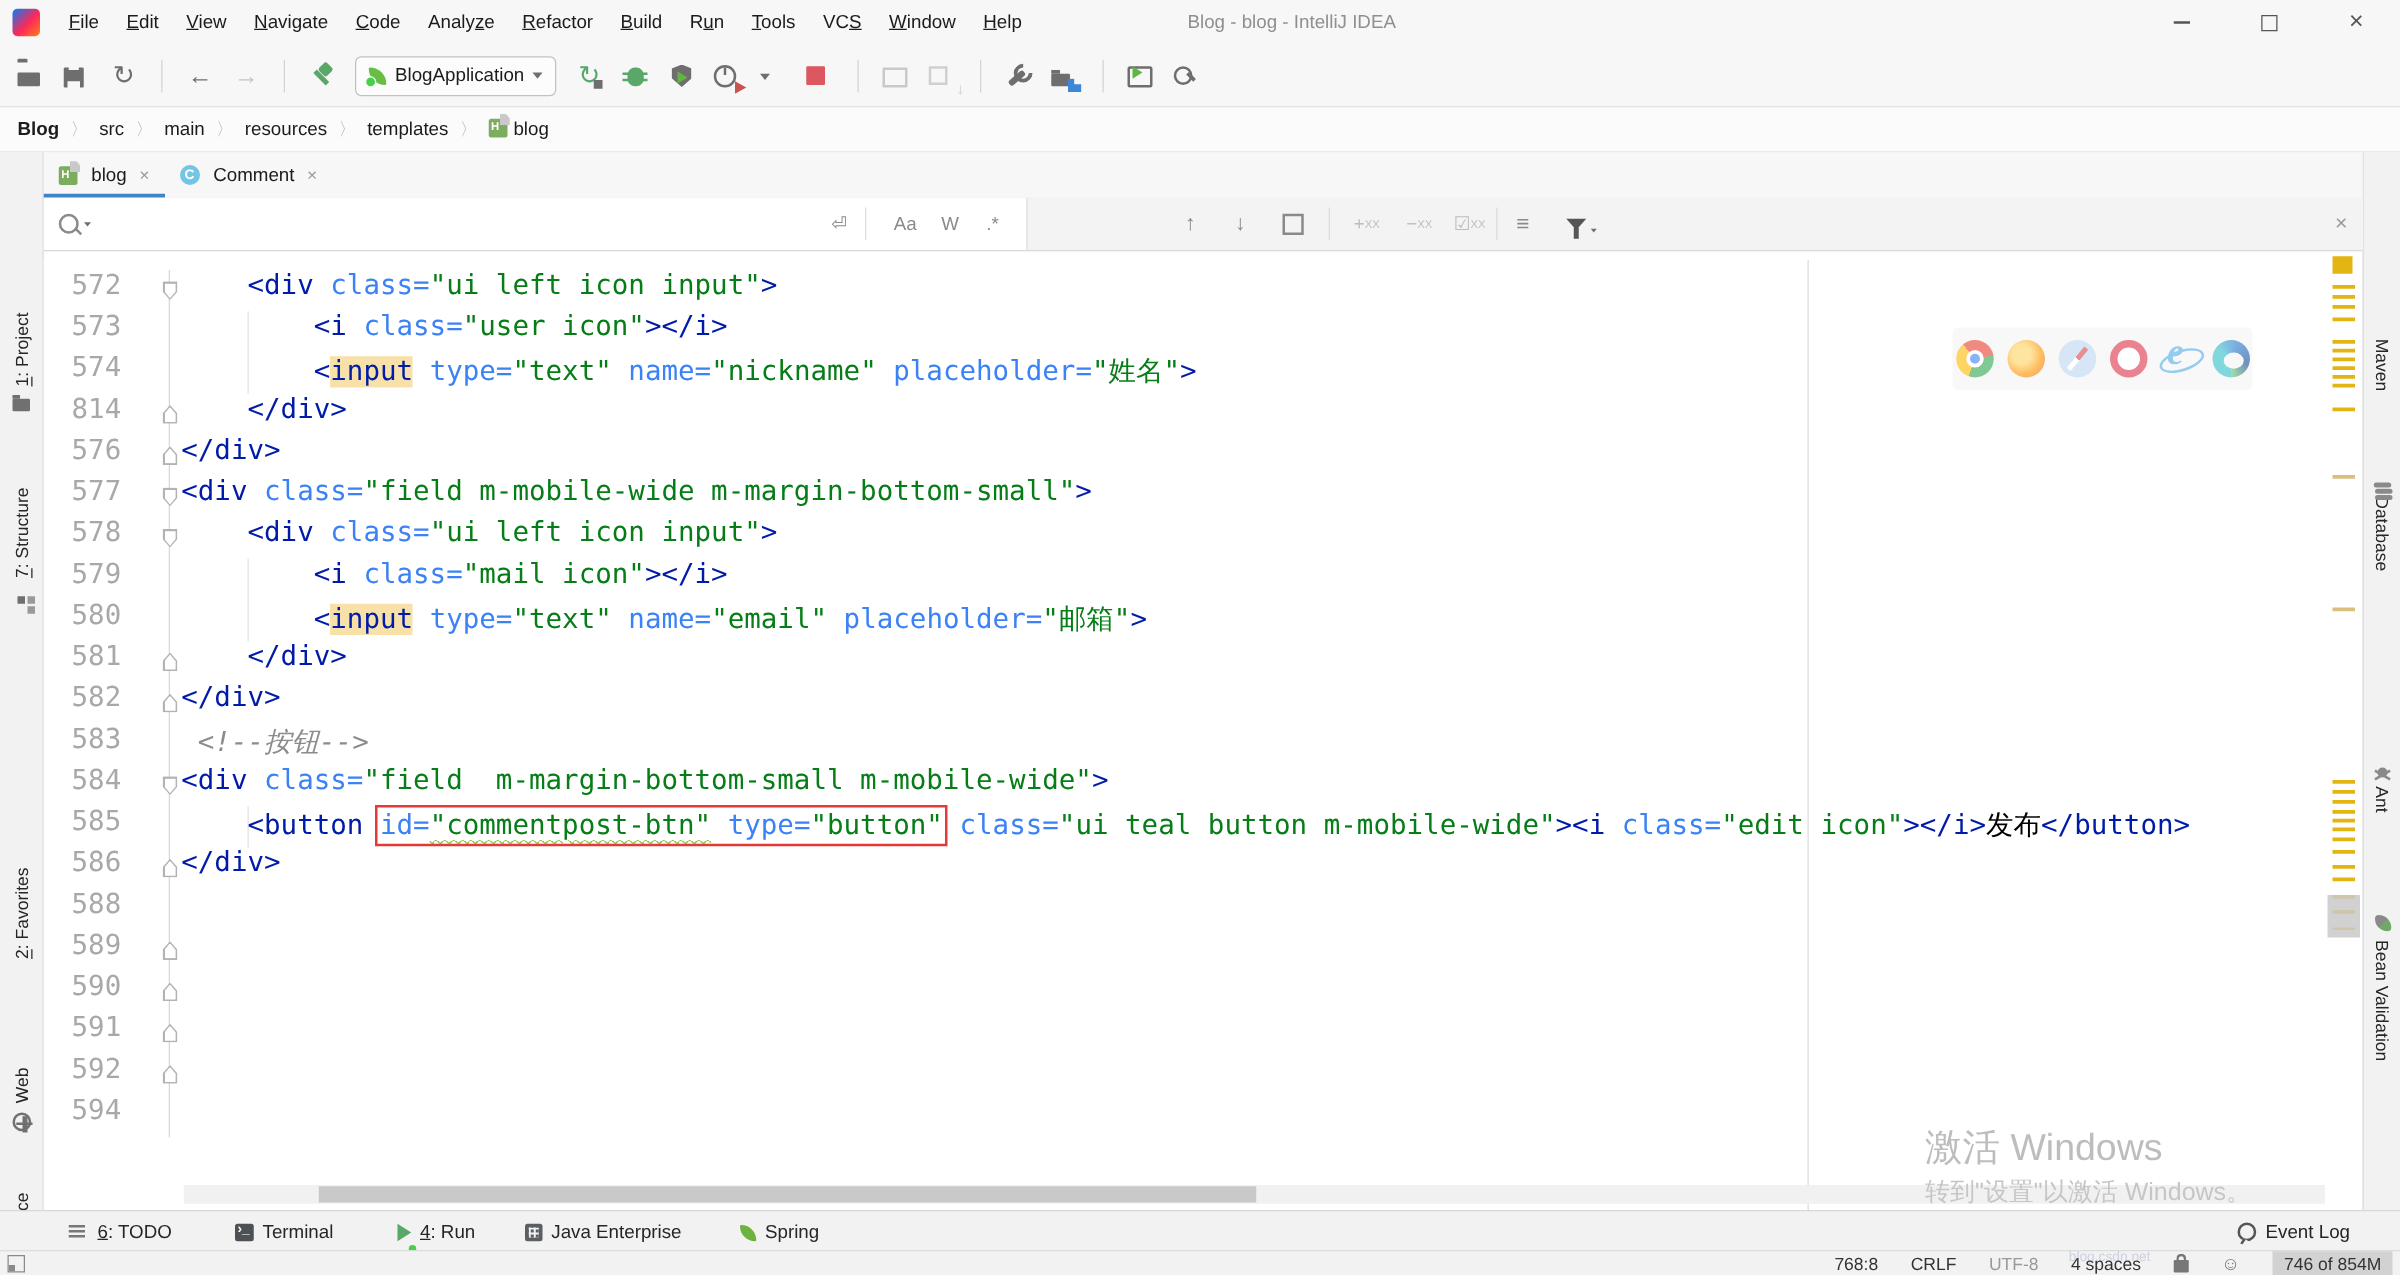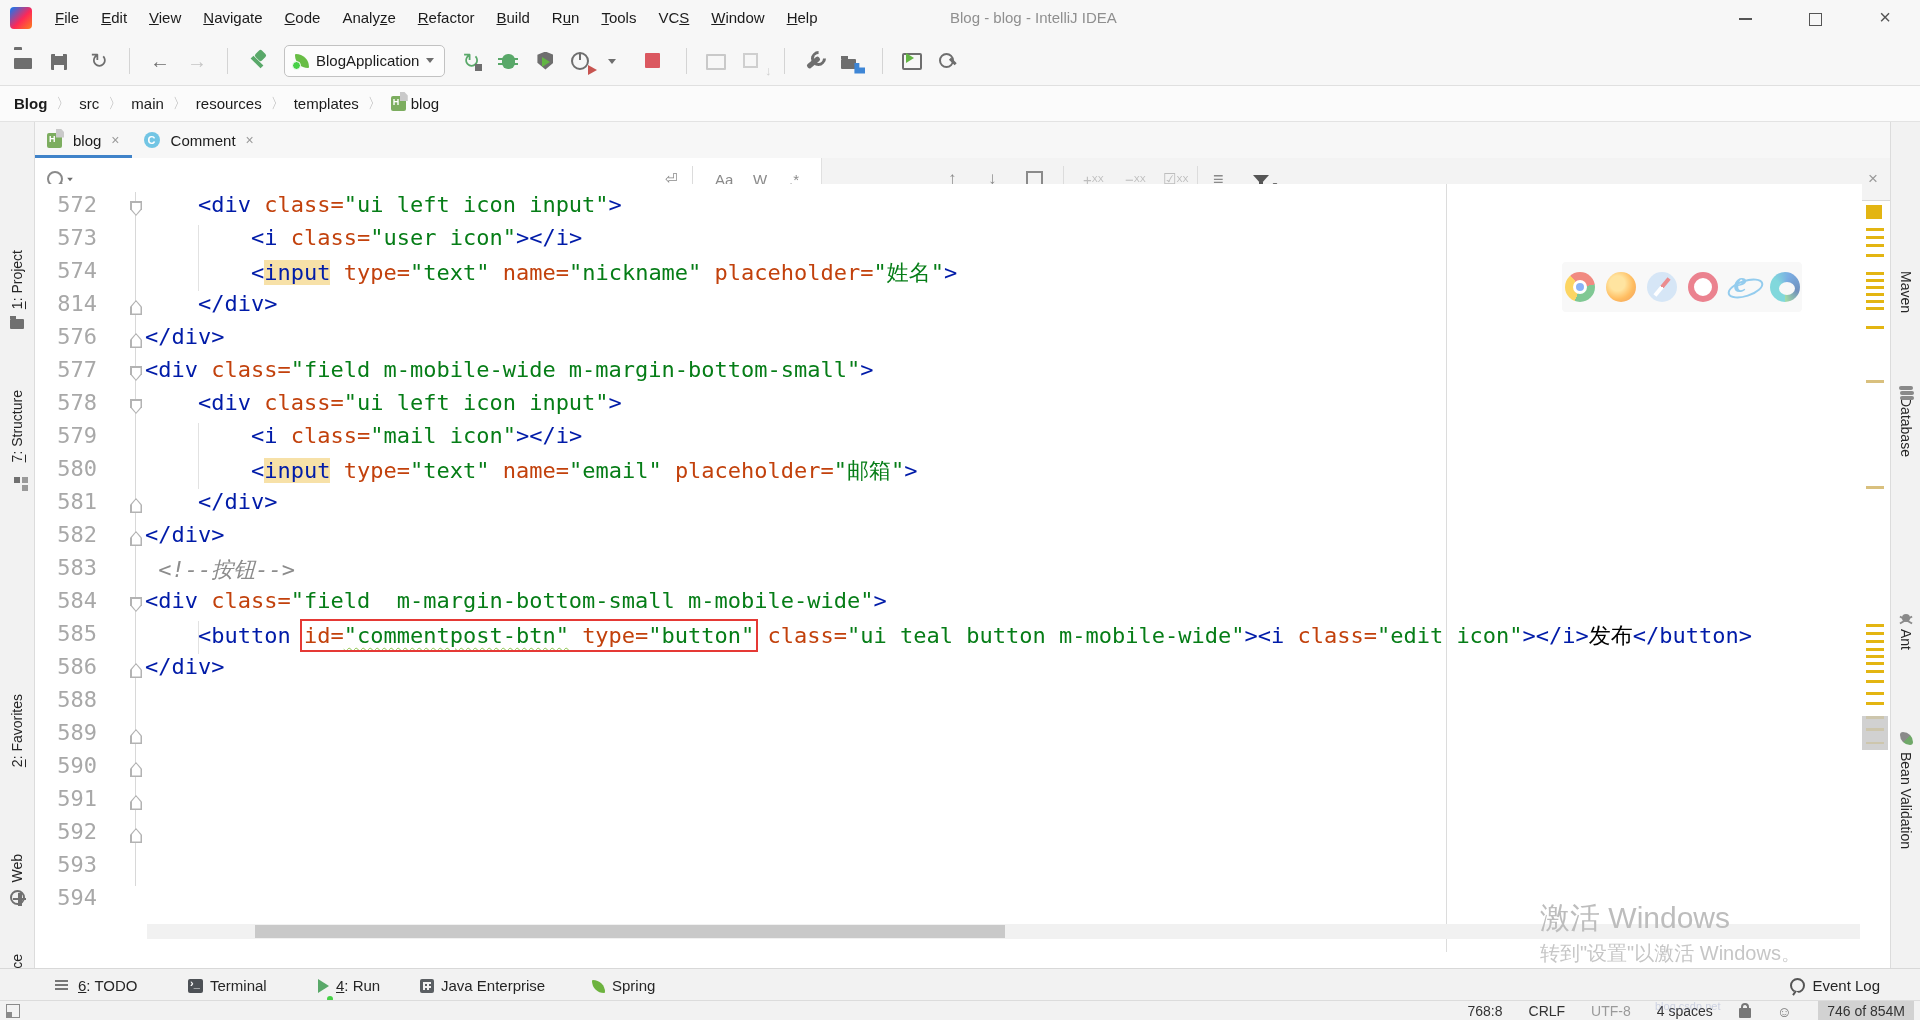--- a/index.html
+++ b/index.html
@@ -126,31 +126,31 @@
   #searchbar .gray-zone{position:absolute;left:786px;right:0;top:0;bottom:0;background:#f3f3f3;border-left:1px solid #e0e0e0}
   .sico{position:absolute;top:0;height:42px;display:flex;align-items:center;color:#8a8a8a;font-size:15px}
   .s-sep{position:absolute;top:8px;width:1px;height:26px;background:#dcdcdc}
   .mag{width:12px;height:12px;border:2px solid #8a8a8a;border-radius:50%;position:relative}
   .mag::after{content:"";position:absolute;left:10px;top:11px;width:7px;height:2px;background:#8a8a8a;transform:rotate(45deg)}
   .dis{color:#bdbdbd}
   .sub{font-size:9px;vertical-align:-3px}
   .funnel{width:0;height:0;border-left:8px solid transparent;border-right:8px solid transparent;border-top:9px solid #555;position:relative}
   .funnel::after{content:"";position:absolute;left:-2px;top:-2px;width:4px;height:9px;background:#555}
   
-  #editor{position:absolute;left:35px;top:184px;width:1827px;height:768px;background:#fff;
+  #editor{position:absolute;left:35px;top:208px;width:1827px;height:768px;background:#fff;
           font-family:"DejaVu Sans Mono","Liberation Mono",monospace;font-size:22px}
   #margin-guide{position:absolute;left:1411px;top:0;bottom:0;width:1px;background:#dcdcdc}
   #fold-vline{position:absolute;left:100px;top:8px;height:694px;width:1px;background:#d8d8d8}
   #code-lines{position:absolute;left:0;top:8px;right:0}
   .cl{position:relative;height:33px}
   .lnum{position:absolute;left:0;top:0;width:62px;text-align:right;color:#a8a8a8}
   .ctext{position:absolute;left:110px;top:0;white-space:pre}
   .guide{position:absolute;top:0;width:1px;height:33px;background:#e2e2e2}
   .tk-tag{color:#001BA8}
-  .tk-attr{color:#c2410c}
+  .tk-attr{color:#3b82f6}
   .tk-val{color:#067D17}
   .tk-txt{color:#000}
   .tk-com{color:#8C8C8C;font-style:italic}
   .tk-hl{background:#F7E1A8}
   .tk-typo{text-decoration:underline wavy #8BC34A 1px;text-underline-offset:4px}
   .redbox{outline:2px solid #E53935;outline-offset:2px}
   .fm{position:absolute;left:95px;top:9px;width:12px;height:15px}
   .fm i{position:absolute;inset:0;background:#b3b3b3;display:block}
   .fm b{position:absolute;inset:1.5px;background:#fff;display:block}
   .fm.fs i,.fm.fs b{clip-path:polygon(0 0,100% 0,100% 55%,50% 100%,0 55%)}
@@ -521,24 +521,20 @@
           <b></b>
         </span>
         <span class="ctext"></span>
       </div>
       <div class="cl">
         <span class="lnum">592</span>
         <span class="fm fe">
           <i></i>
           <b></b>
         </span>
-        <span class="ctext"></span>
-      </div>
-      <div class="cl">
-        <span class="lnum">593</span>
         <span class="ctext"></span>
       </div>
       <div class="cl">
         <span class="lnum">594</span>
         <span class="ctext"></span>
       </div>
     </div>
   <div id="hscroll">
       <div class="thumb" style="left: 108px; width: 750px;"></div>
     </div>

